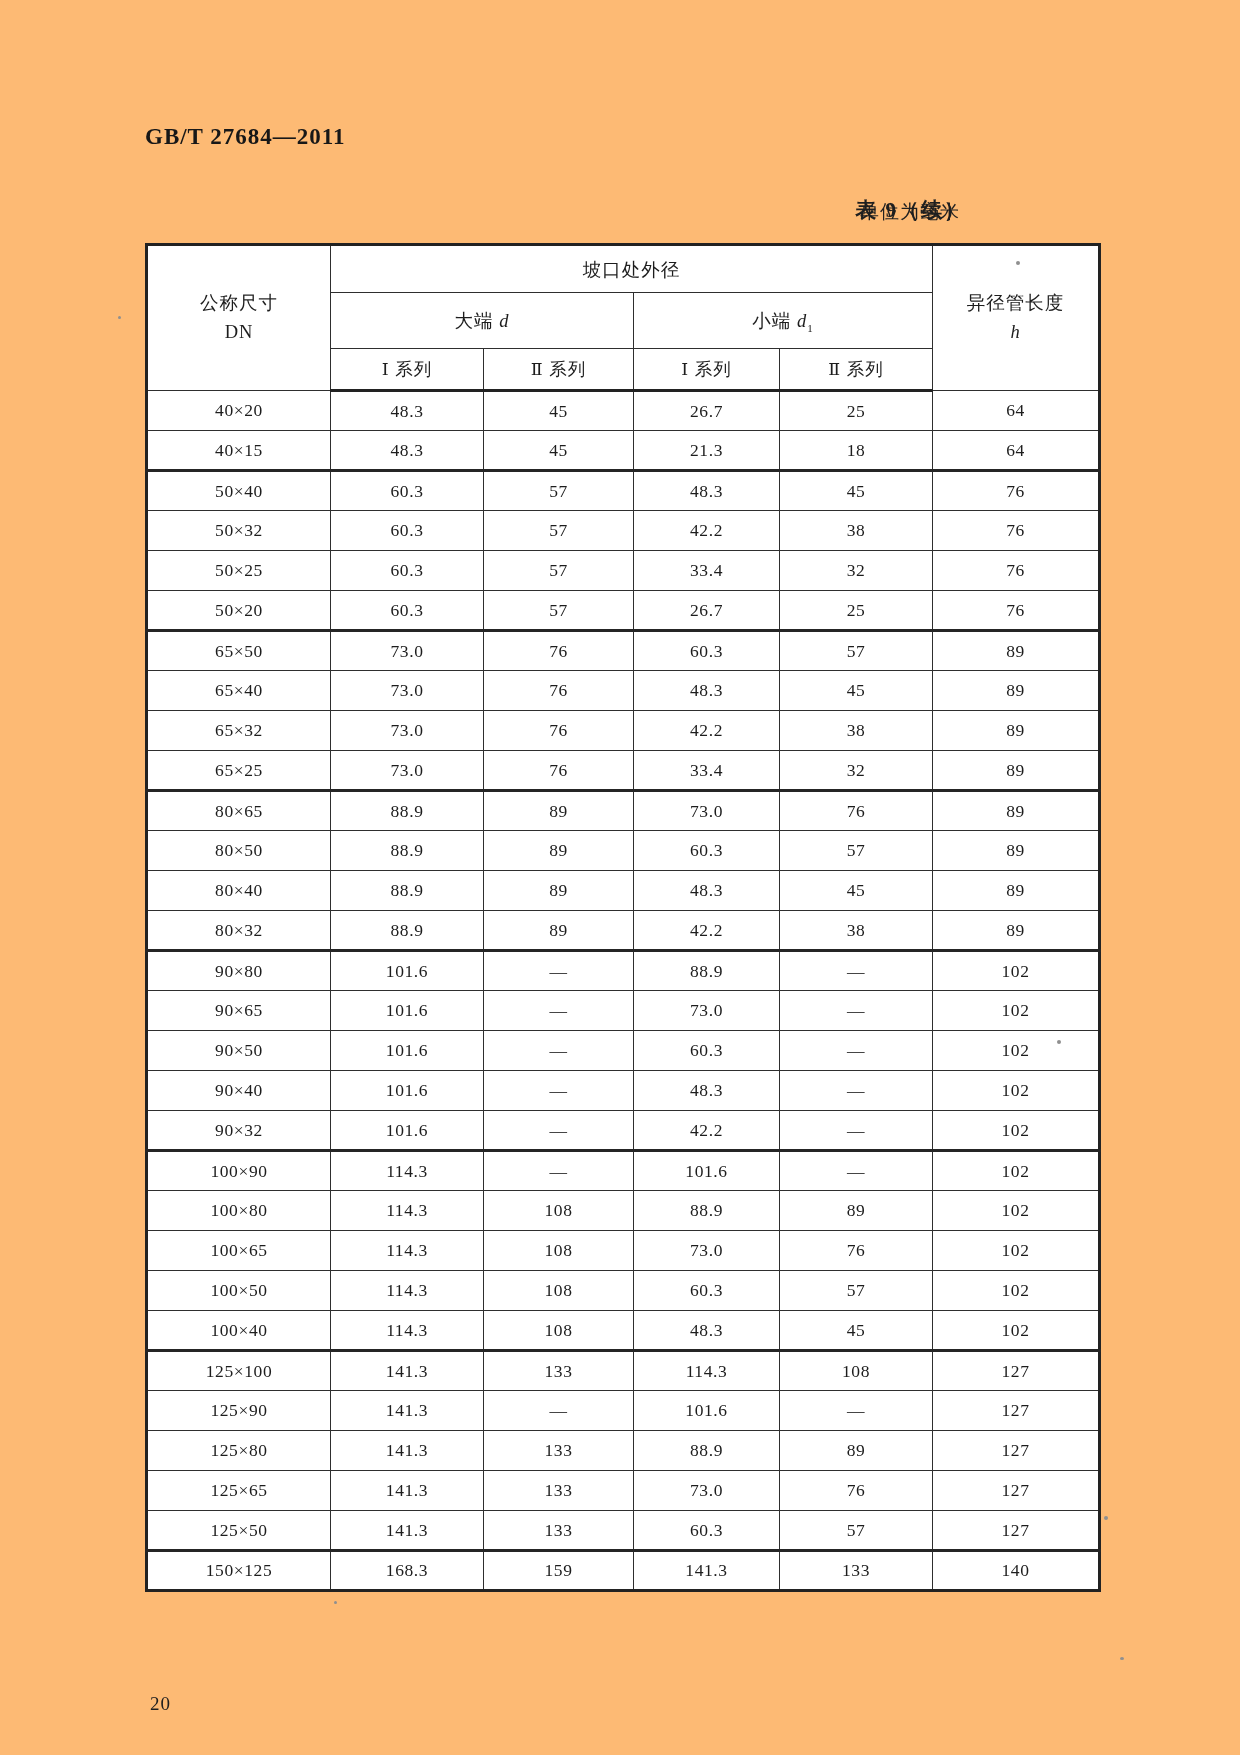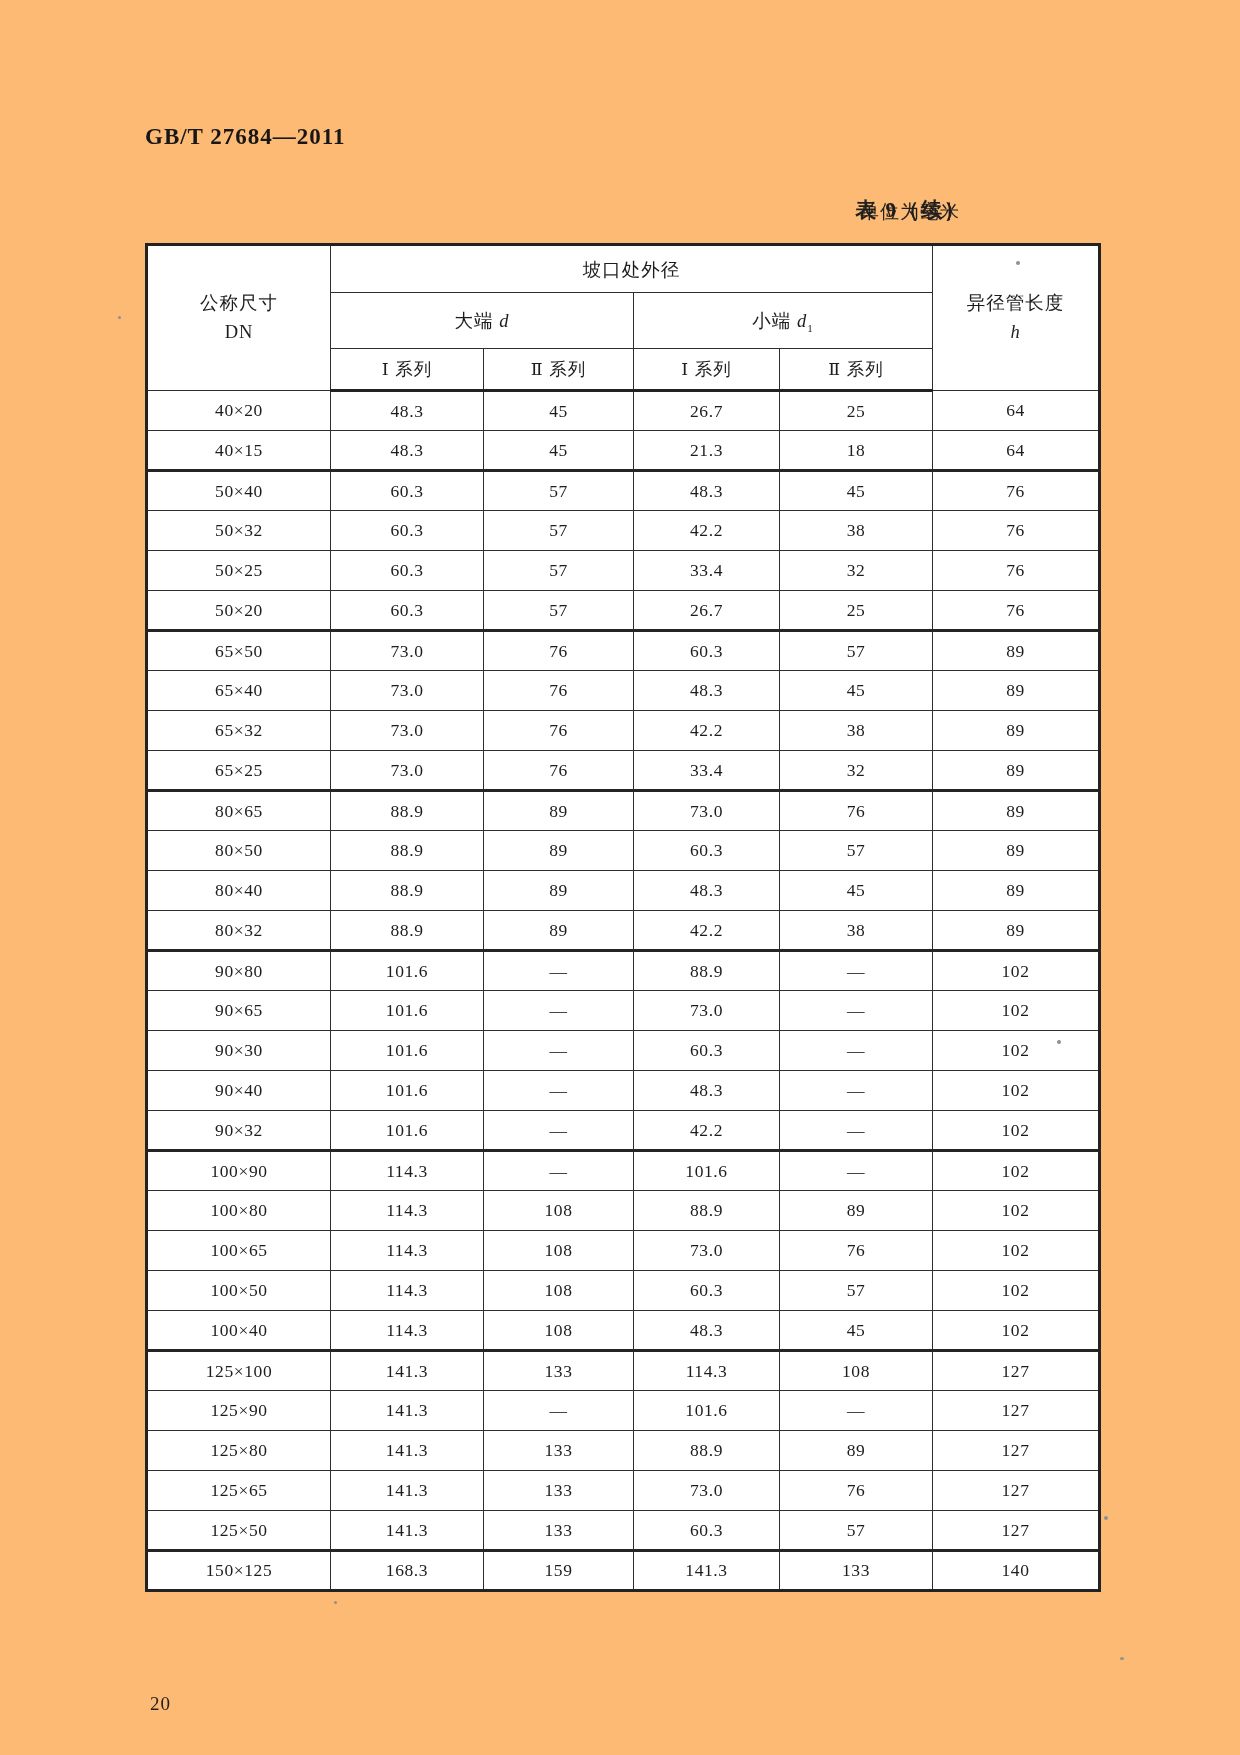--- a/index.html
+++ b/index.html
@@ -266,21 +266,21 @@
         </tr>
         <tr>
           <td>90×65</td>
           <td>101.6</td>
           <td>—</td>
           <td>73.0</td>
           <td>—</td>
           <td>102</td>
         </tr>
         <tr>
-          <td>90×30</td>
+          <td>90×50</td>
           <td>101.6</td>
           <td>—</td>
           <td>60.3</td>
           <td>—</td>
           <td>102</td>
         </tr>
         <tr>
           <td>90×40</td>
           <td>101.6</td>
           <td>—</td>

